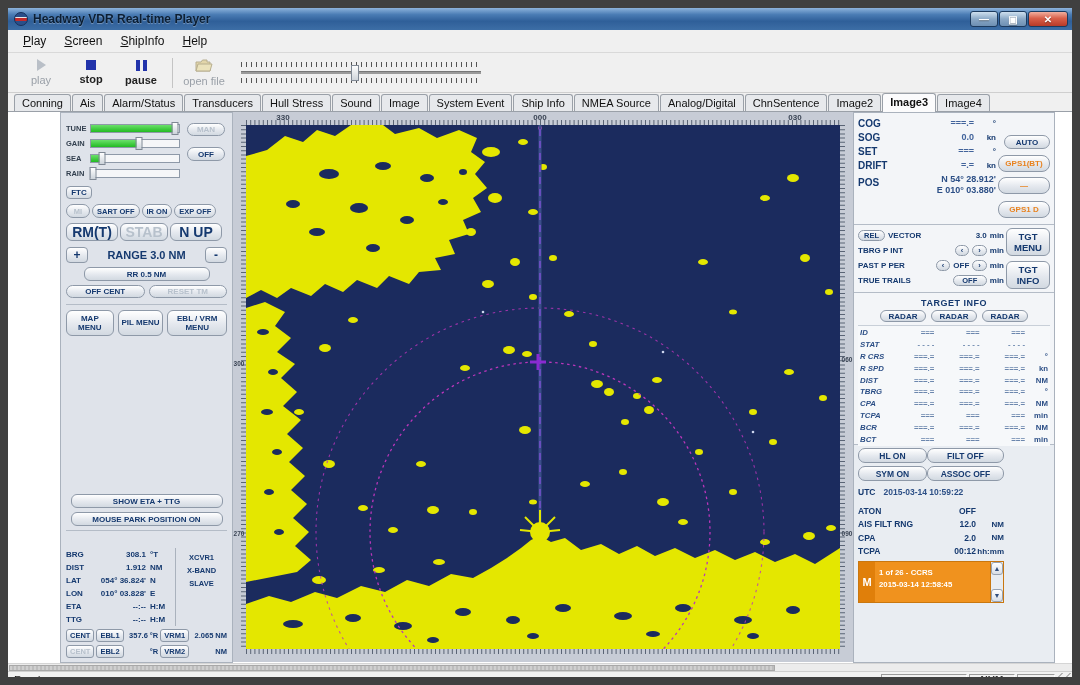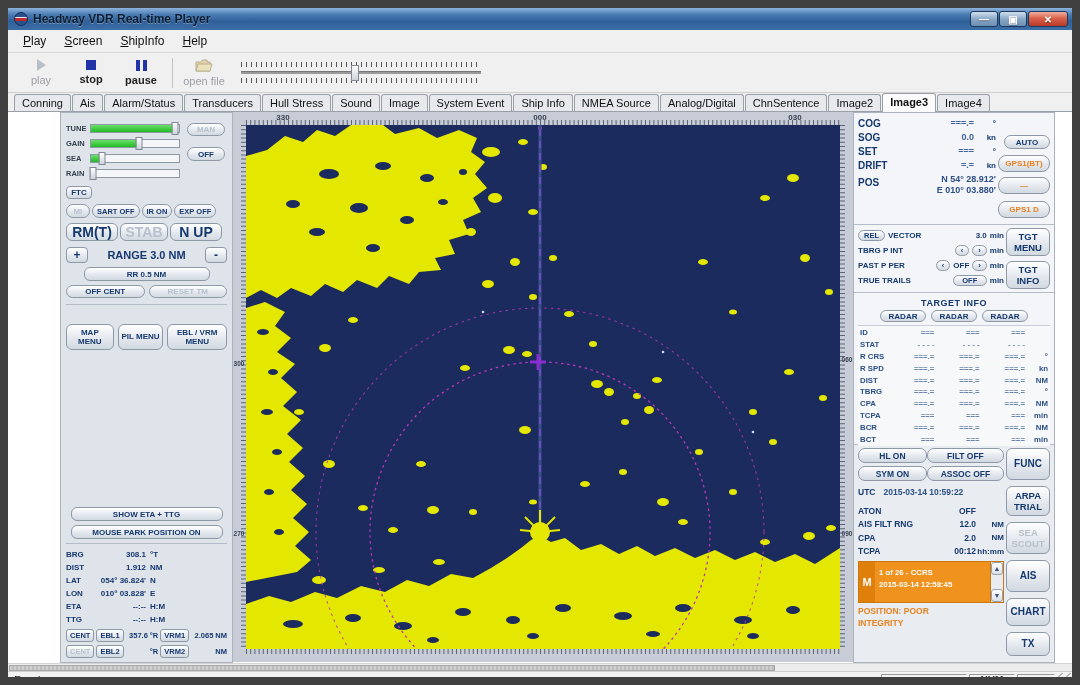--- a/index.html
+++ b/index.html
@@ -75,24 +75,24 @@
   .off-btn2 { position:absolute; right:2px; top:26px; width:38px; height:14px; font-size:8px; border-radius:7px; }
   .ftc-btn { width:26px; height:13px; font-size:8px; margin-top:3px; border-radius:4px; }
   .brow { display:flex; gap:2px; margin-top:5px; }
   .pillbtn { height:14px; font-size:7.5px; padding:0 4px; border-radius:7px; }
   .rmrow .btn { height:18px; font-size:14px; border-radius:6px;text-align:right; }
   .rangerow { display:flex; align-items:center; gap:3px; margin-top:6px; }
   .pm-btn { width:22px; height:16px; font-size:12px; border-radius:4px; }
   .range-label { flex:1; text-align:center; font-size:11px; font-weight:bold; color:#15396f; }
   .wide-btn { height:14px; font-size:8px; margin:4px auto 0; border-radius:6px; }
   .duo { display:flex; gap:4px; margin-top:4px; }
-  .menurow { display:flex; gap:4px; margin-top:6px; padding-top:19px; border-top:1px solid #b4bcc7; }
+  .menurow { display:flex; gap:4px; margin-top:6px; padding-top:5px; border-top:1px solid #b4bcc7; }
   .menurow .btn { height:26px; font-size:8px; line-height:1.15; border-radius:6px; padding:0 2px; }
   .spacer { flex:1; }
-  .databox { margin-top:4px; padding-top:4px; border-top:1px solid #b4bcc7; display:flex; }
+  .databox { margin-top:4px; padding-top:17px; border-top:1px solid #b4bcc7; display:flex; }
   .drows { flex:1; }
   .drow { display:grid; grid-template-columns:26px 58px 1fr; align-items:center; height:13px;
     font-size:8px; font-weight:bold; color:#15396f; }
   .drow .dvalue { text-align:right; padding-right:4px; }
   .xcvr { width:52px; border-left:1px solid #aab2bd; text-align:center; color:#15396f; font-weight:bold;
     font-size:7.5px; padding-top:4px; line-height:1.7; }
   .eblrow { display:flex; align-items:center; gap:2px; margin-top:3px; font-size:7.5px; font-weight:bold; color:#15396f; }
   .eblrow .btn { height:13px; font-size:7.5px; padding:0 3px; border-radius:3px; }
   .eblrow .val { width:24px; text-align:right; }
 
@@ -122,21 +122,21 @@
   .src-btn { width:52px; height:17px; border-radius:8px; color:#e8821e; }
   .vecrow { display:flex; align-items:center; height:15px; gap:3px; font-size:8px; font-weight:bold; width:146px; }
   .minipill { height:11px; padding:0 5px; font-size:7.5px; border-radius:6px; }
   .tgt-btn { width:44px; height:28px; font-size:9.5px; line-height:1.2; border-radius:6px; }
   .ti-title { text-align:center; font-size:9px; font-weight:bold; letter-spacing:.5px; padding:2px 0; }
   .radar-pills { display:flex; justify-content:center; gap:5px; }
   .radar-pills .btn { width:46px; height:12px; font-size:8px; border-radius:7px; }
   .ttable { margin-top:3px; background:#f6f8fa; border-top:1px solid #c8cfd8; padding:1px 2px; }
   .trow { display:grid; grid-template-columns:32px 1fr 1fr 1fr 20px; height:11.8px; align-items:center;
     font-size:7.8px; font-weight:bold; }
-  .trow .tlabel { color:#2c4f86; }
+  .trow .tlabel { color:#2c4f86;font-style:italic; }
   .trow .tval { text-align:right; color:#6b86ad; padding-right:3px; }
   .trow .tunit { text-align:right; color:#2c4f86; }
   .bottom-flex { flex:1; display:flex; padding:3px 3px 0 4px; background:#e9edf2; }
   .bcol { width:146px; }
   .btnrow2 { display:flex; gap:0; margin-bottom:3px; }
   .btnrow2 .btn { height:15px; font-size:8.5px; border-radius:7px; padding:0 6px; }
   .utcrow { display:flex; gap:8px; font-size:8.5px; font-weight:bold; margin:6px 0 7px; }
   .utcrow .uv { color:#2c4f86; }
   .airow { display:grid; grid-template-columns:62px 1fr 28px; height:13.5px; align-items:center;
     font-size:8.5px; font-weight:bold; }
@@ -352,20 +352,25 @@
               <span class="dlabel">ETA</span>
               <span class="dvalue">--:--</span>
               <span class="dunit">H:M</span>
             </div>
             <div class="drow">
               <span class="dlabel">TTG</span>
               <span class="dvalue">--:--</span>
               <span class="dunit">H:M</span>
             </div>
           </div>
+        <div class="xcvr">
+          <div>XCVR1</div>
+          <div>X-BAND</div>
+          <div>SLAVE</div>
+        </div>
       </div>
 
       <div class="eblrow">
         <div class="btn">CENT</div>
         <div class="btn">EBL1</div>
         <span class="val">357.6</span>
         <span>°R</span>
         <div class="btn">VRM1</div>
         <span class="val">2.065</span>
         <span>NM</span>
@@ -723,32 +728,20 @@
             <div class="abadge">M</div>
             <div class="alines">
               <div>1 of 26 - CCRS</div>
               <div>2015-03-14 12:58:45</div>
             </div>
             <div class="ascroll">
               <div class="sb">▲</div>
               <div class="sb">▼</div>
             </div>
           </div>
-          <div class="warn">
-            <div>POSITION: POOR</div>
-            <div>INTEGRITY</div>
-          </div>
-        </div>
-        <div class="sidecol">
-          <div class="btn func-btn">FUNC</div>
-          <div class="btn arpa-btn">ARPA TRIAL</div>
-          <div class="btn sea-btn disabled">SEA SCOUT</div>
-          <div class="btn ais-btn">AIS</div>
-          <div class="btn chart-btn">CHART</div>
-          <div class="btn tx-btn">TX</div>
         </div>
       </div>
     </div>
   </div>
 
   <div class="hscroll">
     <div class="hthumb"></div>
   </div>
 
   <div class="statusbar">

